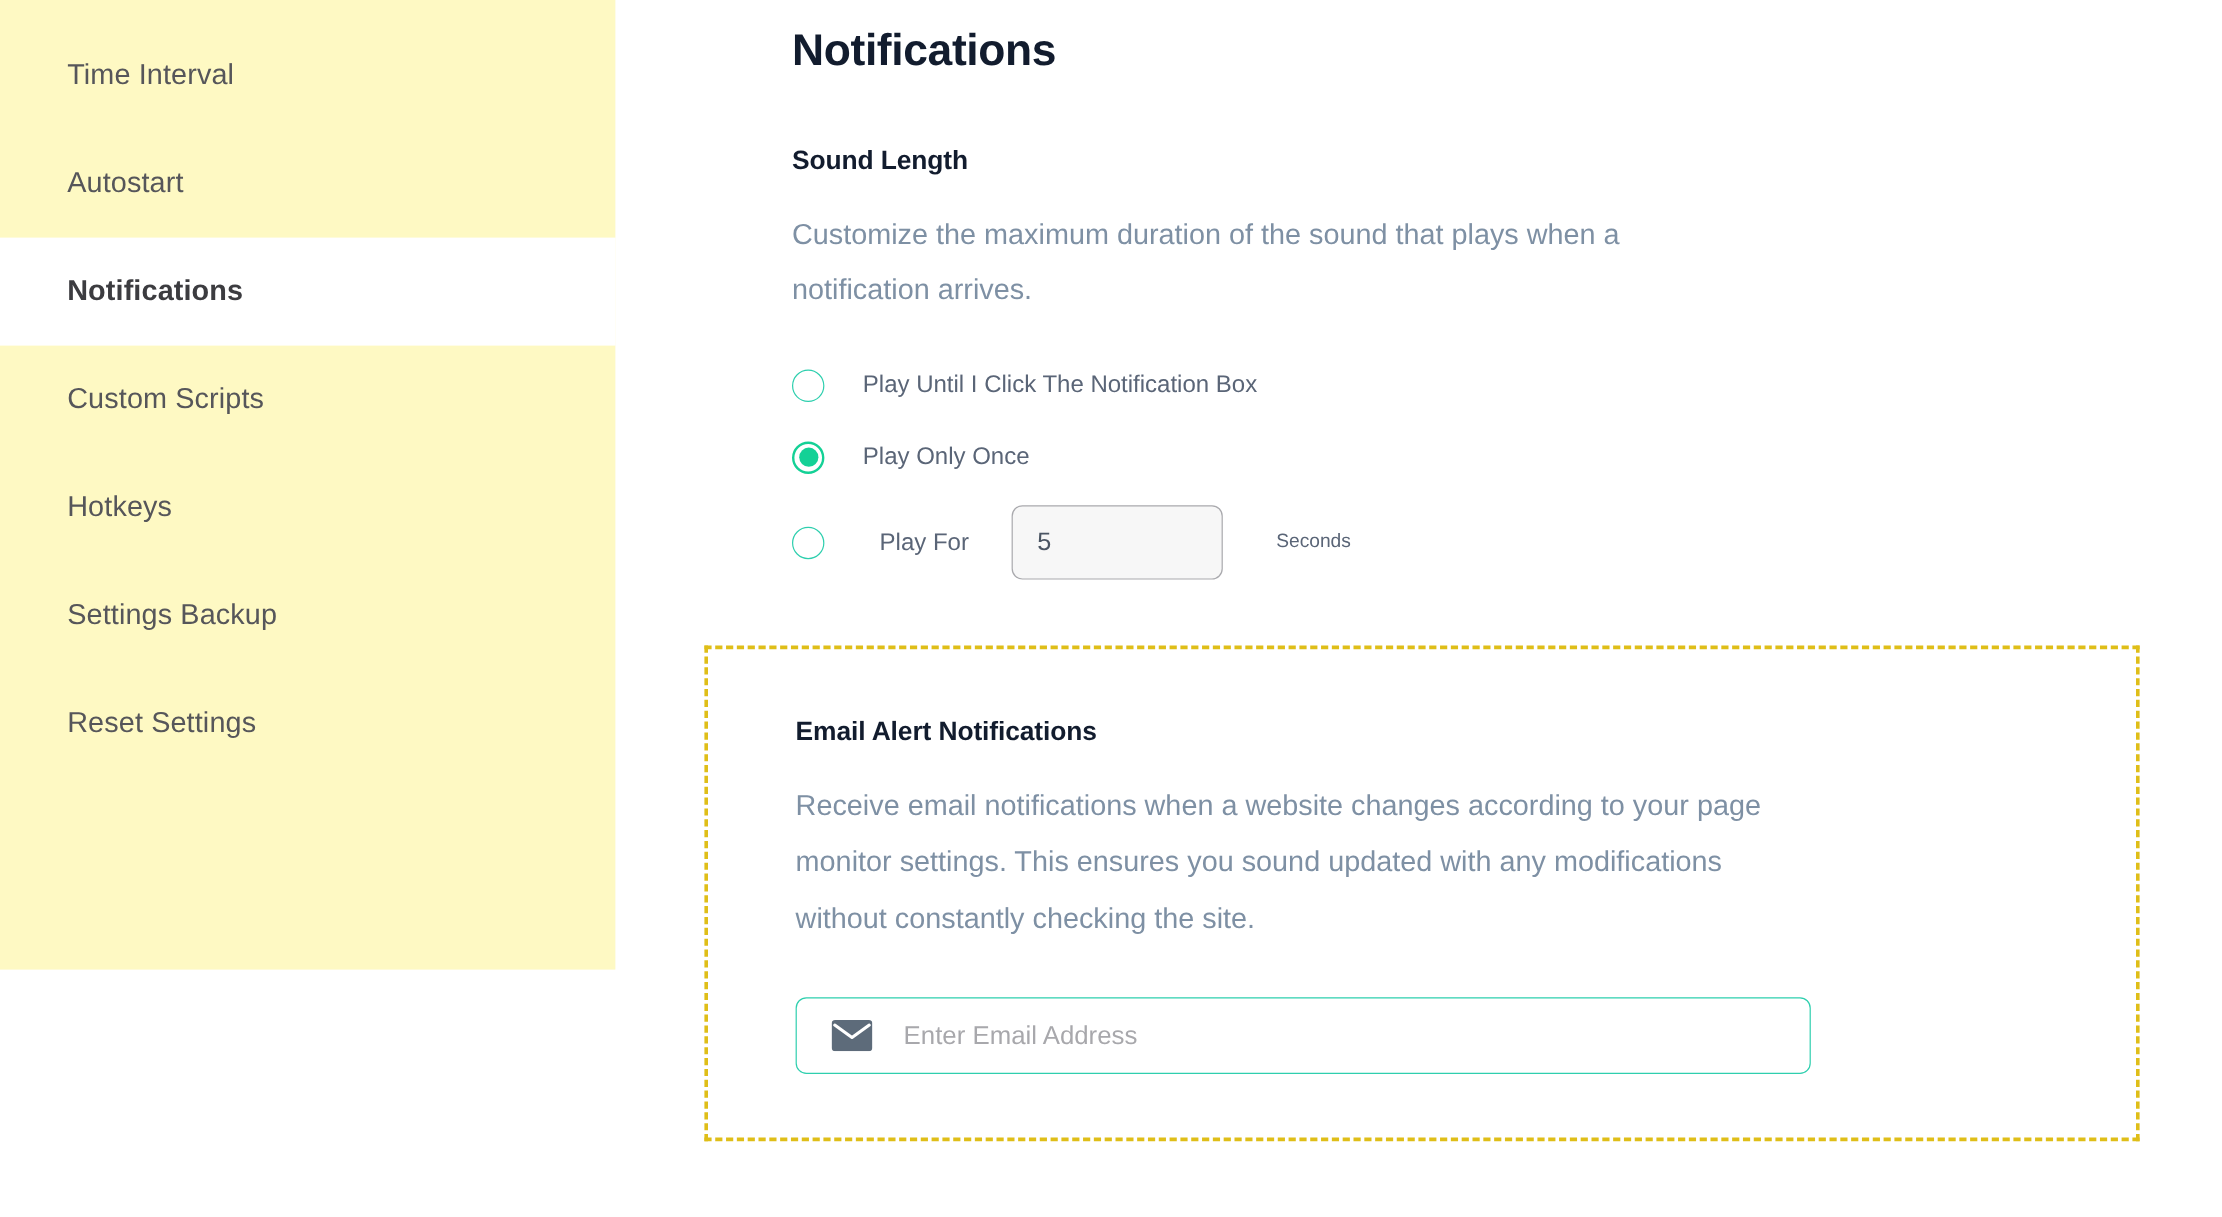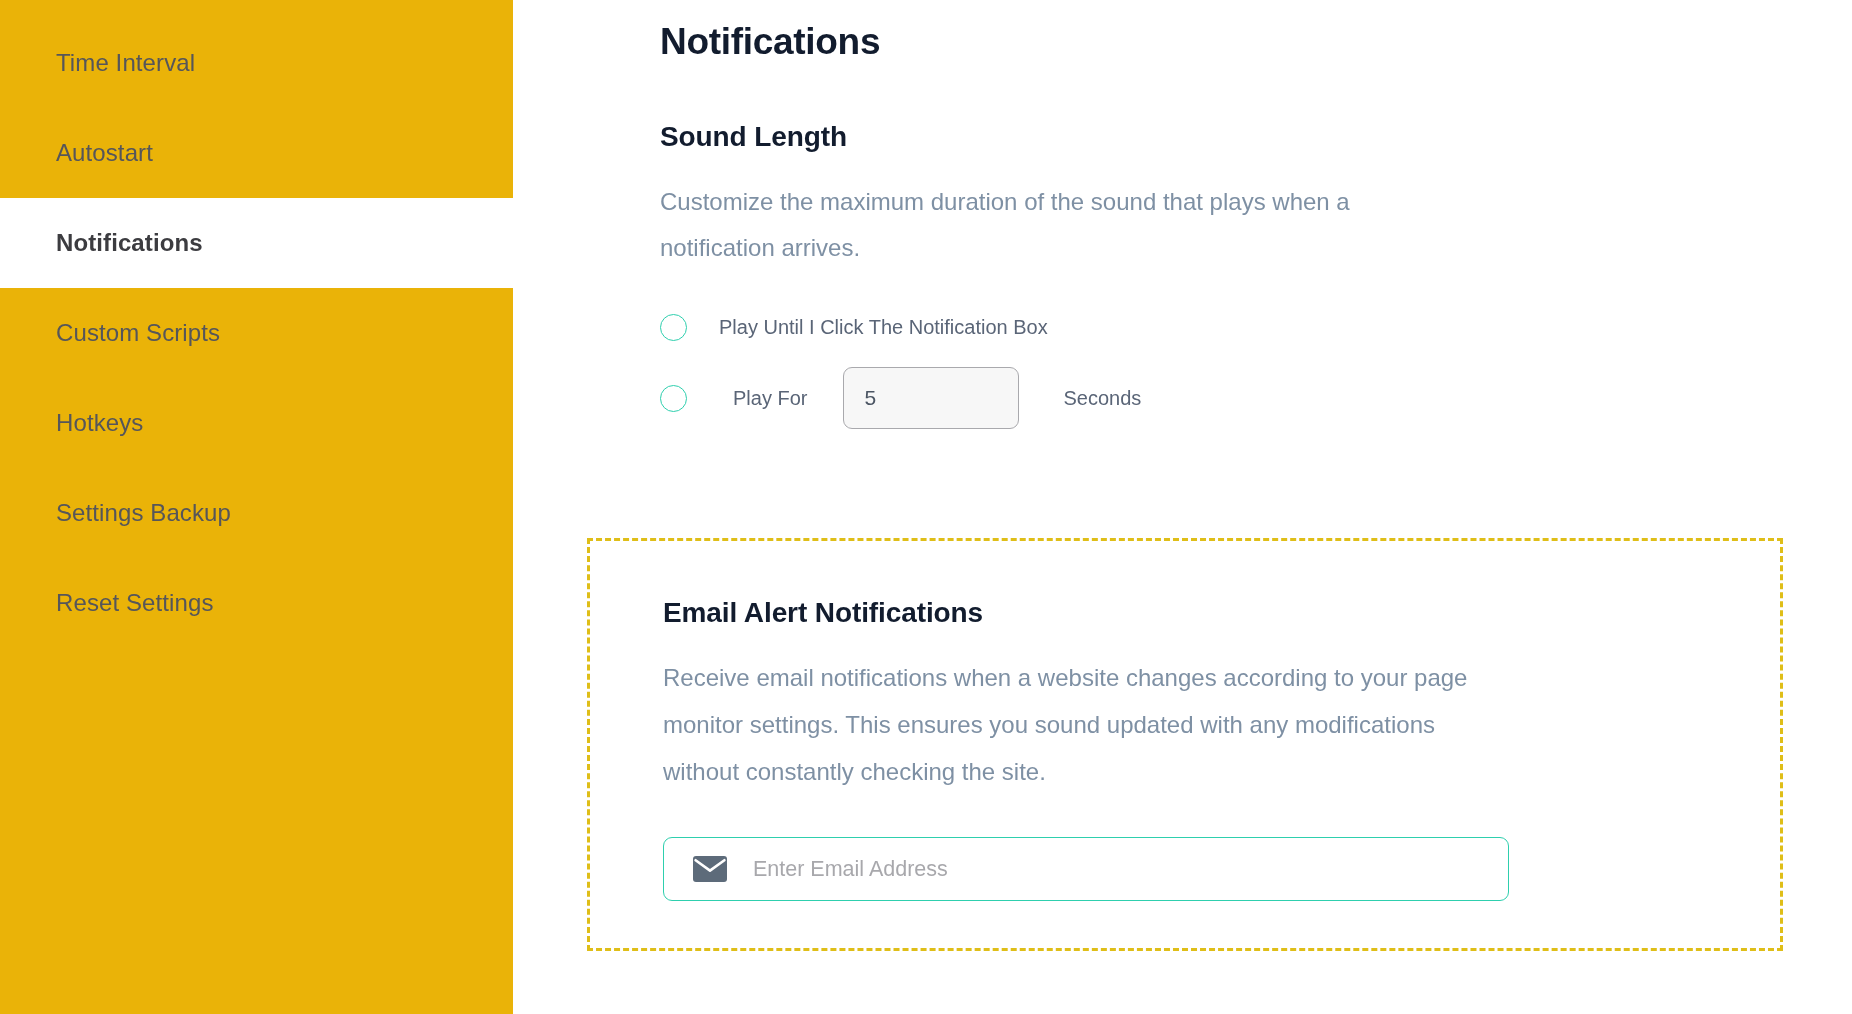--- a/index.html
+++ b/index.html
@@ -20,22 +20,22 @@
     display: flex;
     width: 1852px;
     height: 1014px;
     position: relative;
   }
 
   
   .sidebar {
     width: 513px;
     min-width: 513px;
-    height: 1014px;
-    background: #eab308;
+    height: 808px;
+    background: #fef9c3;
     position: relative;
     padding-top: 18px;
     box-sizing: border-box;
   }
   .nav-item {
     height: 90px;
     display: flex;
     align-items: center;
     padding-left: 56px;
     box-sizing: border-box;
@@ -66,21 +66,21 @@
   .page-title {
     font-size: 37px;
     font-weight: 700;
     color: #121c2e;
     letter-spacing: -0.3px;
     margin: 0;
     line-height: 1.1;
   }
 
   .section-heading {
-    font-size: 28px;
+    font-size: 22px;
     font-weight: 700;
     color: #121c2e;
     margin: 0;
     letter-spacing: -0.1px;
   }
 
   .section-desc {
     font-size: 24px;
     color: #7e90a4;
     line-height: 1.95;
@@ -159,21 +159,21 @@
     font-family: "Liberation Sans", sans-serif;
     font-size: 21px;
     color: #4b5563;
     padding: 0 20px;
     box-sizing: border-box;
     margin-left: 22px;
     outline: none;
   }
 
   .seconds-unit {
-    font-size: 20px;
+    font-size: 16px;
     color: #5a6577;
     margin-left: 30px;
     white-space: nowrap;
   }
 
   
   .email-box {
     position: absolute;
     left: 74px;
     top: 538px;
@@ -264,20 +264,26 @@
       <h2 class="section-heading">Sound Length</h2>
       <p class="section-desc">Customize the maximum duration of the sound that plays when a notification arrives.</p>
 
       <div class="radio-group">
 
         <div class="radio-row">
           <span class="radio-outer"></span>
           <span class="radio-label">Play Until I Click The Notification Box</span>
         </div>
 
+        <div class="radio-row spaced">
+          <span class="radio-outer checked">
+            <span class="radio-inner"></span>
+          </span>
+          <span class="radio-label">Play Only Once</span>
+        </div>
 
         <div class="radio-row play-for-row">
           <span class="radio-outer"></span>
           <span class="radio-label">Play For</span>
           <input class="seconds-input" type="text" value="5" style="">
           <span class="seconds-unit">Seconds</span>
         </div>
 
       </div>
     </section>

